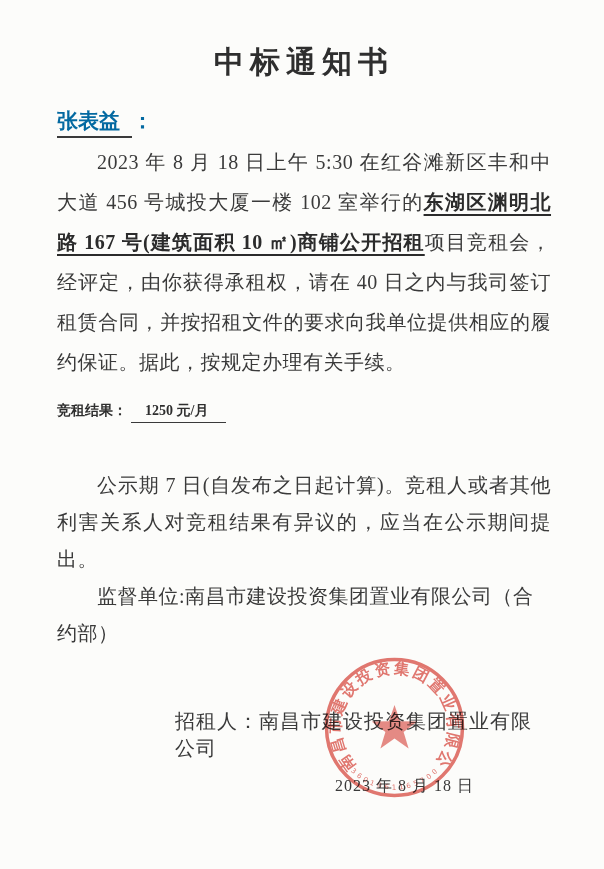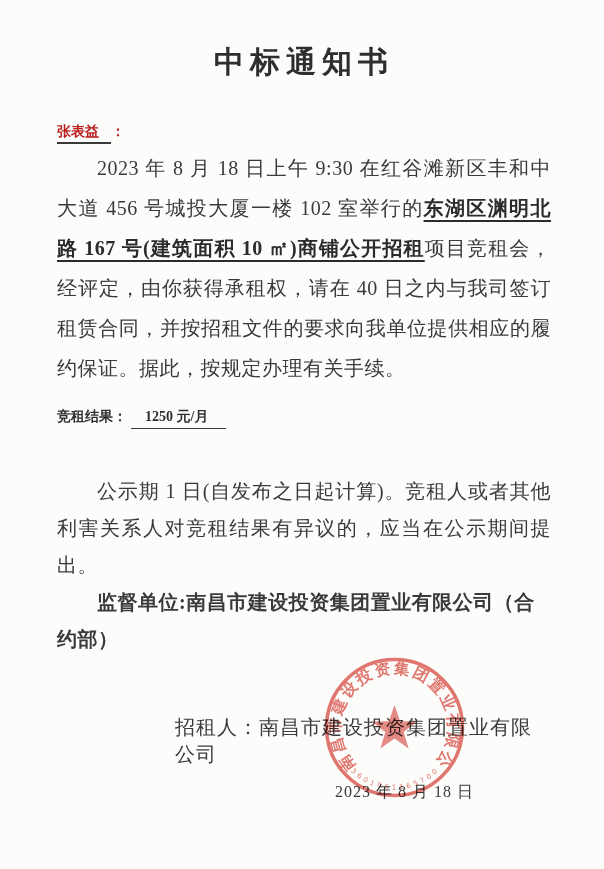--- a/index.html
+++ b/index.html
@@ -16,24 +16,24 @@
   }
   .title {
     margin:42px 0 0 0;
     text-align:center;
     font-size:30px;
     font-weight:bold;
     letter-spacing:6px;
     color:#2e2e2e;
   }
   .recipient {
-    margin-top:40px;
-    font-size:14px;
+    margin-top:24px;
+    font-size:21px;
     font-weight:bold;
-    color:#b91c1c;
+    color:#0369a1;
   }
   .recipient-name {
     display:inline-block;
     border-bottom:2px solid #3a3a3a;
     padding:0 12px 1px 0;
   }
   .recipient-suffix { font-weight:bold; }
   .body-para {
     margin:4px 0 0 0;
     font-size:20px;
@@ -66,21 +66,20 @@
     font-size:20px;
     line-height:37px;
     text-align:justify;
     letter-spacing:0.5px;
   }
   .plain-line {
     font-size:20px;
     line-height:37px;
     text-indent:2em;
     letter-spacing:0.5px;
-    font-weight:bold;
   }
   .signature { margin-top:56px; }
   .sig-lessor {
     margin-left:118px;
     font-size:20px;
     letter-spacing:1px;
   }
   .sig-date {
     margin-top:14px;
     margin-left:278px;
@@ -110,28 +109,28 @@
 
 <div class="page">
 
   <h1 class="title">中标通知书</h1>
 
   <div class="recipient">
     <span class="recipient-name">张表益</span><span class="recipient-suffix">：</span>
   </div>
 
   <p class="body-para indent">
-    <span>2023 年 8 月 18 日上午 9:30 在红谷滩新区丰和中大道 456 号城投大厦一楼 102 室举行的</span><span class="project-seg">东湖区渊明北路 167 号(建筑面积 10 ㎡)商铺公开招租</span><span>项目竞租会，经评定，由你获得承租权，请在 40 日之内与我司签订租赁合同，并按招租文件的要求向我单位提供相应的履约保证。据此，按规定办理有关手续。</span>
+    <span>2023 年 8 月 18 日上午 5:30 在红谷滩新区丰和中大道 456 号城投大厦一楼 102 室举行的</span><span class="project-seg">东湖区渊明北路 167 号(建筑面积 10 ㎡)商铺公开招租</span><span>项目竞租会，经评定，由你获得承租权，请在 40 日之内与我司签订租赁合同，并按招租文件的要求向我单位提供相应的履约保证。据此，按规定办理有关手续。</span>
   </p>
 
   <div class="result-line">
     <span>竞租结果：</span><span class="result-value">1250 元/月</span>
   </div>
 
-  <p class="notice-para indent">公示期 1 日(自发布之日起计算)。竞租人或者其他利害关系人对竞租结果有异议的，应当在公示期间提出。</p>
+  <p class="notice-para indent">公示期 7 日(自发布之日起计算)。竞租人或者其他利害关系人对竞租结果有异议的，应当在公示期间提出。</p>
 
   <div class="plain-line">监督单位:南昌市建设投资集团置业有限公司（合约部）</div>
 
   <div class="signature">
     <div class="sig-lessor">招租人：南昌市建设投资集团置业有限公司</div>
     <div class="sig-date">2023 年 8 月 18 日</div>
   </div>
 
   <svg class="stamp" width="145" height="145" viewBox="0 0 145 145" xmlns="http://www.w3.org/2000/svg">
     <defs>

